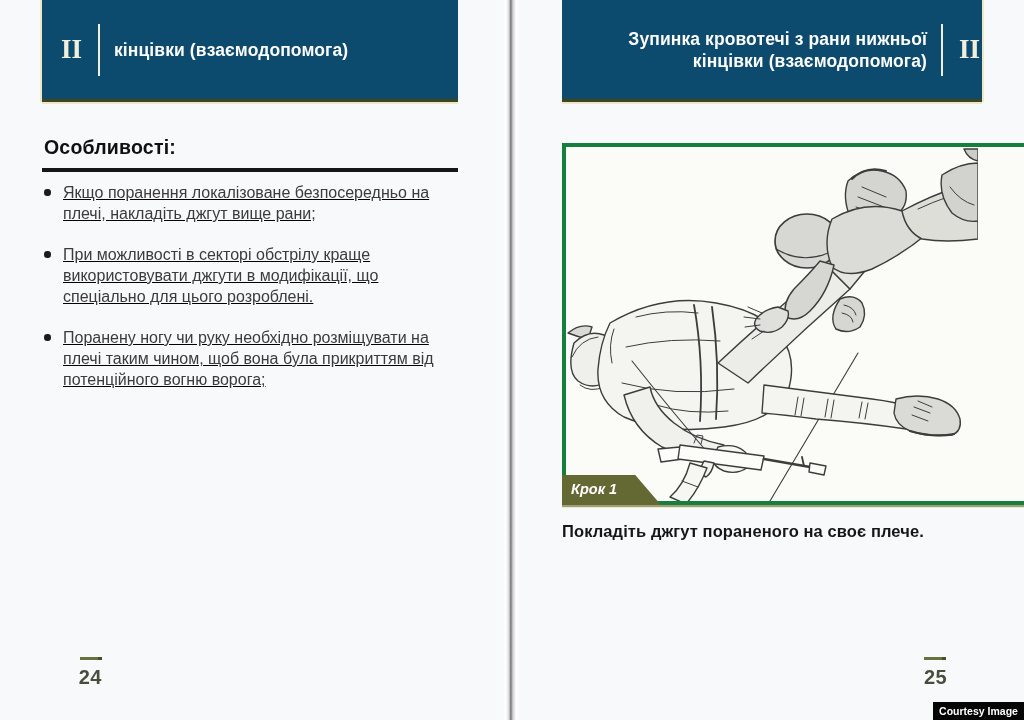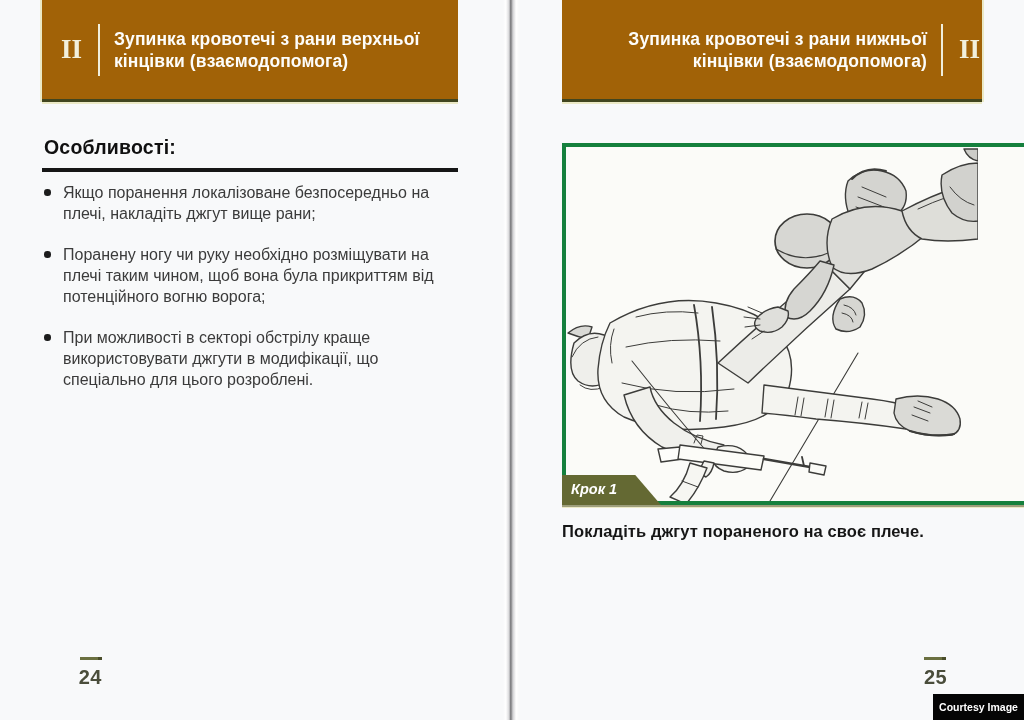--- a/index.html
+++ b/index.html
@@ -4,21 +4,21 @@
 <style>
   html,body{margin:0;padding:0;background:#e8e8ea;}
   *{box-sizing:border-box;}
   .spread{
     position:relative;width:1024px;height:720px;overflow:hidden;
     background:#f8f9fa;
     font-family:"Liberation Sans",sans-serif;
   }
   
   .chapter-header{
-    position:absolute;top:0;height:102px;background:#a16207;
+    position:absolute;top:0;height:102px;background:#0c4a6e;
     border-bottom:3px solid #41451f;
     display:flex;align-items:center;
   }
   .chapter-header.left{left:42px;width:416px;padding-left:17px;
     box-shadow:-2px 0 0 #ebe9c6, 0 2px 0 #ebe9c6;}
   .chapter-header.right{left:562px;width:420px;justify-content:flex-end;
     box-shadow:2px 0 0 #ebe9c6, 0 2px 0 #ebe9c6;}
   .numeral{
     font-family:"Liberation Serif",serif;font-weight:bold;font-size:27px;
     color:#f2f0dc;line-height:1;padding:0 2px;
@@ -26,21 +26,21 @@
   .vdiv{width:2px;height:52px;background:#f0eedd;margin:0 14px;}
   .chapter-title{margin:0;font-size:17.5px;line-height:22px;font-weight:bold;color:#fdfdfb;letter-spacing:.1px;}
   .chapter-title span{display:block;}
   .chapter-title.right-align{text-align:right;}
   
   .section-heading{
     position:absolute;left:44px;top:136px;margin:0;
     font-size:19.5px;font-weight:bold;color:#101010;letter-spacing:.2px;
   }
   .heading-rule{position:absolute;left:42px;top:168px;width:416px;height:4px;background:#161616;}
-  .bullet-list{position:absolute;left:42px;top:182px;width:420px;margin:0;padding:0;list-style:none;}
+  .bullet-list{position:absolute;left:42px;top:182px;width:420px;margin:0;padding:0;list-style:none;text-decoration:underline;}
   .bullet-list li{position:relative;padding-left:21px;margin:0 0 20px 0;
     font-size:16px;line-height:21px;color:#3b3b3b;}
   .bullet-dot{position:absolute;left:2px;top:7px;width:6.5px;height:6.5px;border-radius:50%;background:#1c1c1c;}
   
   .pg-foot{position:absolute;top:646px;width:60px;}
   .pg-foot.left{left:42px;text-align:right;}
   .pg-foot.right{left:924px;width:60px;}
   .pg-line{display:inline-block;width:22px;height:3px;background:#6b7040;border-right:4px solid #4a4d2a;}
   .pg-num{font-size:20px;font-weight:bold;color:#4a4d3b;line-height:22px;margin-top:2px;letter-spacing:.5px;}
   
@@ -55,54 +55,53 @@
   }
   .step-figure svg{position:absolute;left:0;top:0;}
   .step-badge{
     position:absolute;left:-4px;bottom:-4px;width:99px;height:30px;
     background:#646933;clip-path:polygon(0 0,74% 0,100% 100%,0 100%);
     color:#ffffff;font-size:14.5px;font-weight:bold;line-height:28px;padding-left:9px;
   }
   .caption{position:absolute;left:562px;top:522px;width:420px;margin:0;
     font-size:16.5px;font-weight:bold;color:#161616;letter-spacing:.1px;}
   
-  .watermark{position:absolute;right:0;bottom:0;width:91px;height:26px;background:#050505;
+  .watermark{position:absolute;right:0;bottom:0;width:91px;height:18px;background:#050505;
     color:#fff;font-size:10.5px;font-weight:bold;display:flex;align-items:center;justify-content:center;}
   
   .art path,.art ellipse,.art line{vector-effect:non-scaling-stroke;}
 </style>
 </head>
 <body>
 
 <div class="spread">
 
   <header class="chapter-header left">
     <span class="numeral">II</span>
     <span class="vdiv"></span>
     <h1 class="chapter-title">
-      <span>Зупинка кровотечі з рани верхньої</span>
       <span>кінцівки (взаємодопомога)</span>
     </h1>
   </header>
 
   <h2 class="section-heading">Особливості:</h2>
   <div class="heading-rule"></div>
 
   <ul class="bullet-list">
     <li>
       <span class="bullet-dot"></span>
       <span>Якщо поранення локалізоване безпосередньо на плечі, накладіть джгут вище рани;</span>
     </li>
     <li>
       <span class="bullet-dot"></span>
-      <span>Поранену ногу чи руку необхідно розміщувати на плечі таким чином, щоб вона була прикриттям від потенційного вогню ворога;</span>
+      <span>При можливості в секторі обстрілу краще використовувати джгути в модифікації, що спеціально для цього розроблені.</span>
     </li>
     <li>
       <span class="bullet-dot"></span>
-      <span>При можливості в секторі обстрілу краще використовувати джгути в модифікації, що спеціально для цього розроблені.</span>
+      <span>Поранену ногу чи руку необхідно розміщувати на плечі таким чином, щоб вона була прикриттям від потенційного вогню ворога;</span>
     </li>
   </ul>
 
   <div class="pg-foot left">
     <span class="pg-line"></span>
     <div class="pg-num">24</div>
   </div>
 
   <div class="spine"></div>
 

